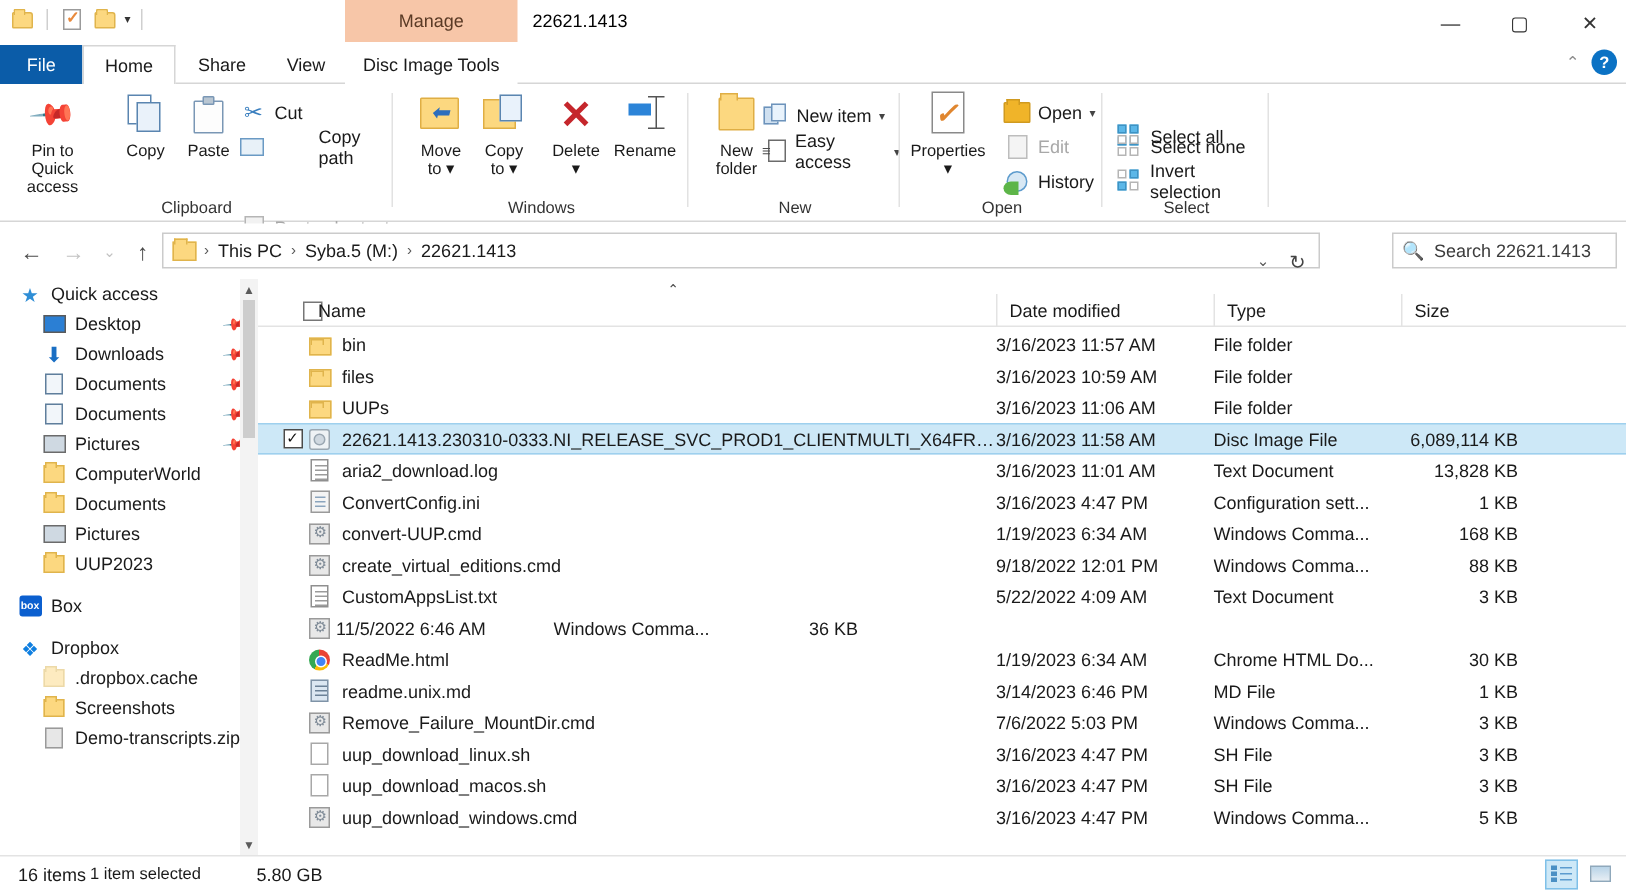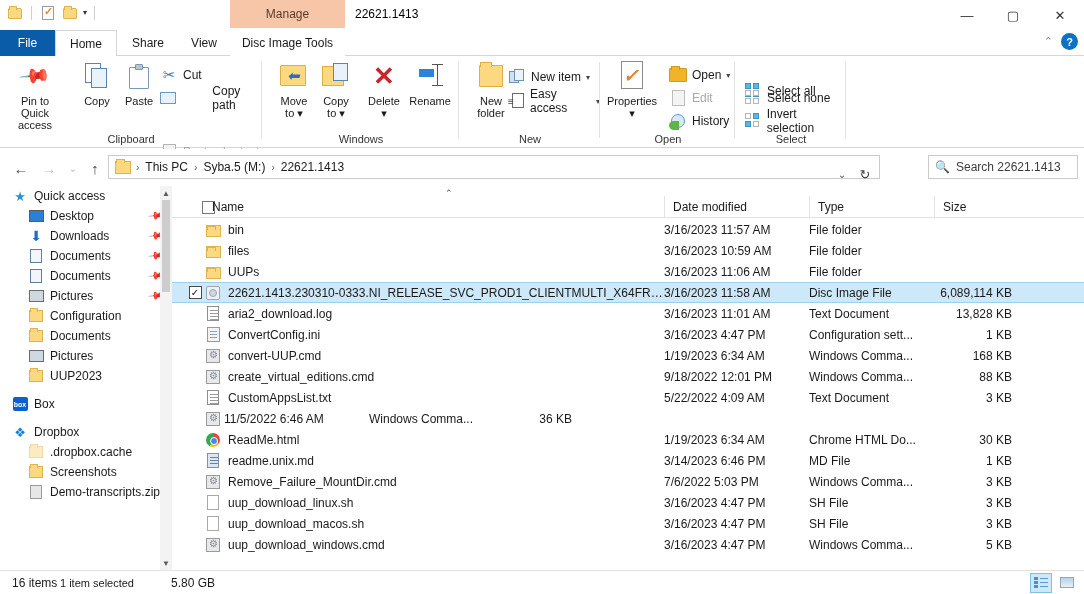--- a/index.html
+++ b/index.html
@@ -600,21 +600,21 @@
       <span class="nico">
           <span class="nv-pic"></span>
         </span>
       <span>Pictures</span>
       <span class="pin-mark">📌</span>
     </div>
     <div class="nav-item" style="padding-left:28px;">
       <span class="nico">
           <span class="nv-folder"></span>
         </span>
-      <span>Configuration</span>
+      <span>ComputerWorld</span>
     </div>
     <div class="nav-item" style="padding-left:28px;">
       <span class="nico">
           <span class="nv-folder"></span>
         </span>
       <span>Documents</span>
     </div>
     <div class="nav-item" style="padding-left:28px;">
       <span class="nico">
           <span class="nv-pic"></span>

